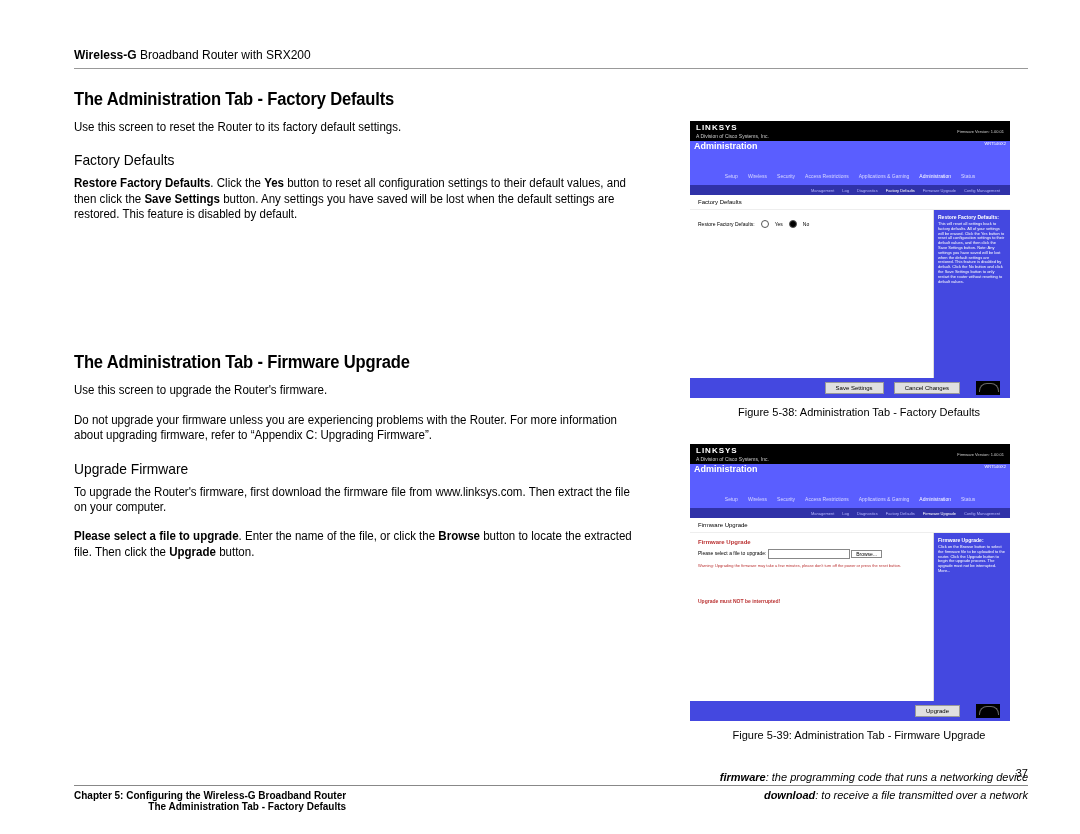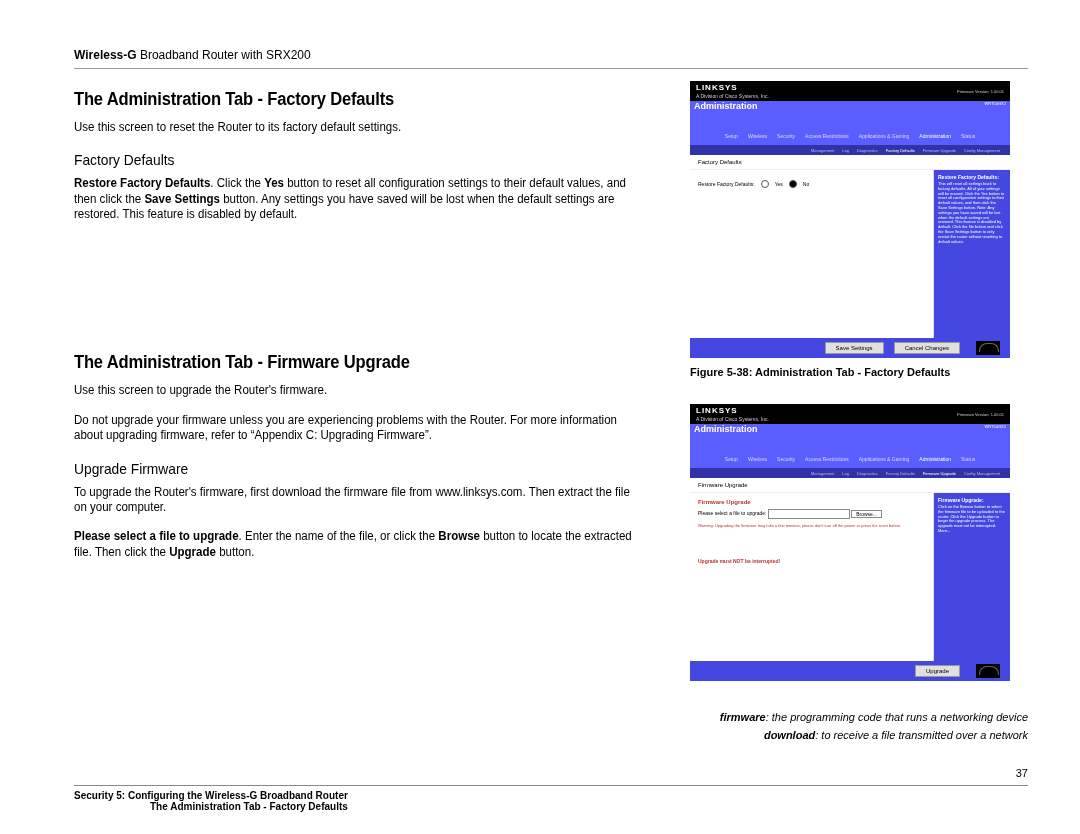--- a/index.html
+++ b/index.html
@@ -34,20 +34,21 @@
     display: flex;
     gap: 26px;
   }
   .left-col {
     width: 590px;
     flex-shrink: 0;
   }
   .right-col {
     flex: 1;
     min-width: 0;
+    margin-top: 40px;
   }
   h1.section-title {
     font-family: "Arial Black", Arial, sans-serif;
     font-weight: 900;
     font-size: 18px;
     margin: 8px 0 10px 0;
     letter-spacing: -0.2px;
     font-stretch: condensed;
     transform: scaleX(0.92);
     transform-origin: left center;
@@ -147,22 +148,22 @@
     content: '';
     position: absolute;
     width: 18px; height: 8px;
     border: 1px solid #666;
     border-bottom: none;
     border-radius: 8px 8px 0 0;
     top: 2px; left: 3px;
   }
   .figure-caption {
     font-size: 11px;
-    font-weight: bold;
-    text-align: left;
+    font-weight: normal;
+    text-align: center;
     margin-top: 8px;
   }
   .fig-sect-label {
     font-size: 6px;
     font-weight: 400;
     padding: 4px 8px;
     background: #fff;
     border-bottom: 1px solid #eee;
     color:#000;
   }
@@ -346,36 +347,37 @@
           <div class="fig-right">
             <div class="fig-help-title">Firmware Upgrade:</div>
             <div>Click on the Browse button to select the firmware file to be uploaded to the router. Click the Upgrade button to begin the upgrade process. The upgrade must not be interrupted. More...</div>
           </div>
         </div>
         <div class="figure-bottom">
           <div class="btn-mock">Upgrade</div>
           <div class="cisco-mark"></div>
         </div>
       </div>
+      <div class="figure-caption">Figure 5-39: Administration Tab - Firmware Upgrade</div>
 
       <div style="height:24px;"></div>
       <div class="glossary">
         <span class="term">firmware</span><span>: the programming code that runs a networking device</span>
       </div>
       <div class="glossary">
         <span class="term">download</span><span>: to receive a file transmitted over a network</span>
       </div>
     </div>
   </div>
 
   <div class="footer">
     <div style="position:relative;">
       <span class="page-num">37</span>
     </div>
     <div class="footer-line"></div>
     <div class="footer-flex">
       <div>
-        <div class="footer-left">Security 5: Configuring the Wireless-G Broadband Router</div>
+        <div class="footer-left">Chapter 5: Configuring the Wireless-G Broadband Router</div>
         <div class="footer-left" style="font-weight:bold;">The Administration Tab - Factory Defaults</div>
       </div>
     </div>
   </div>
 </div>
 
 </body></html>

